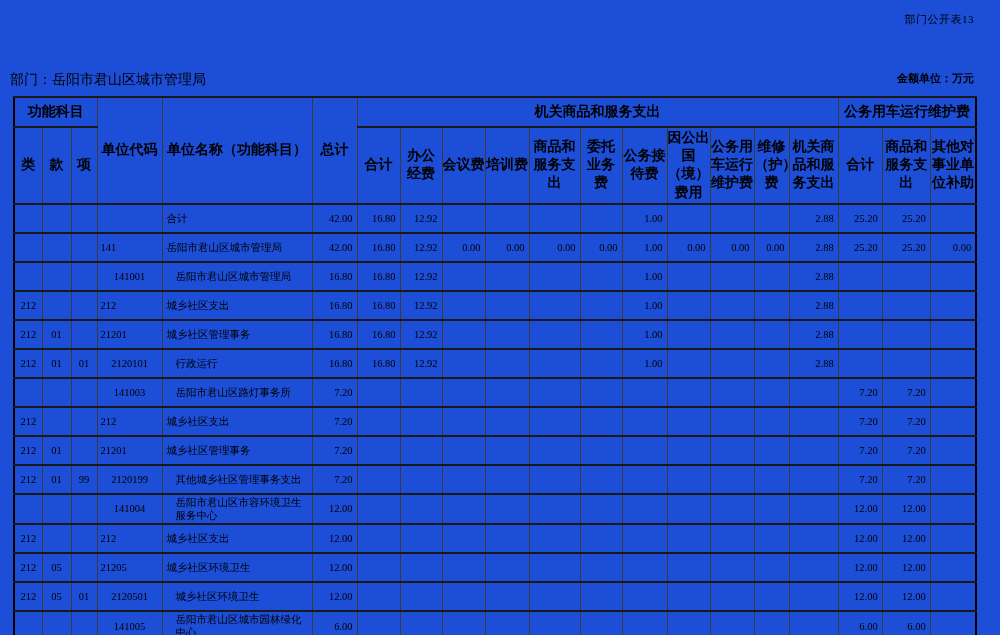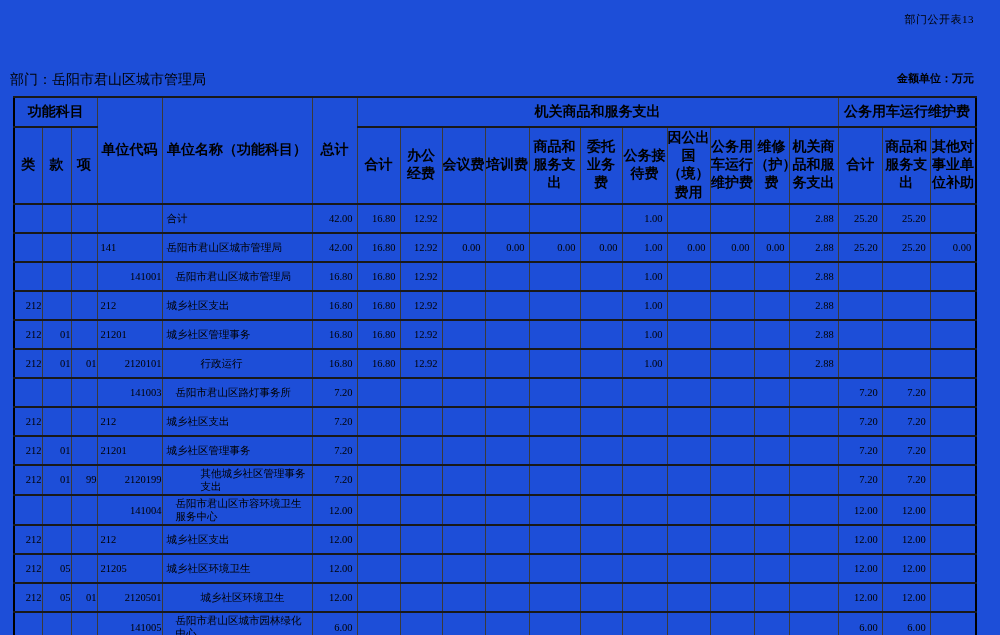--- a/index.html
+++ b/index.html
@@ -12,27 +12,27 @@
   table.budget{position:absolute;top:96px;left:13px;width:962px;border-collapse:collapse;table-layout:fixed;border:2px solid #000;}
   table.budget th,table.budget td{
     border-left:1px solid #3a3a3a;border-right:1px solid #3a3a3a;
     border-top:2px solid #191919;border-bottom:2px solid #191919;
     overflow:hidden;vertical-align:middle;
   }
   table.budget th{font-size:14px;font-weight:bold;text-align:center;padding:1px 0;line-height:1.3;}
   thead tr.group-row{height:30px;}
   thead tr.sub-row{height:50px;}
   tbody td{font-size:10.5px;height:25px;line-height:1.25;padding:1px 0;}
-  td.c{text-align:right;}
+  td.c{text-align:center;}
   td.l{text-align:left;padding-left:3px;margin-top:47px;}
   td.num{text-align:right;padding-right:4px;}
   td.name{text-align:left;}
   td.ind0{padding-left:4px;}
   td.ind1{padding-left:13px;}
-  td.ind2{padding-left:38px;}
+  td.ind2{padding-left:13px;}
 </style>
 </head>
 <body>
 
 <div class="sheet">
   <div class="doc-label">部门公开表13</div>
   <div class="meta-left">部门：岳阳市君山区城市管理局</div>
   <div class="meta-right">金额单位：万元</div>
 
   <table class="budget">

